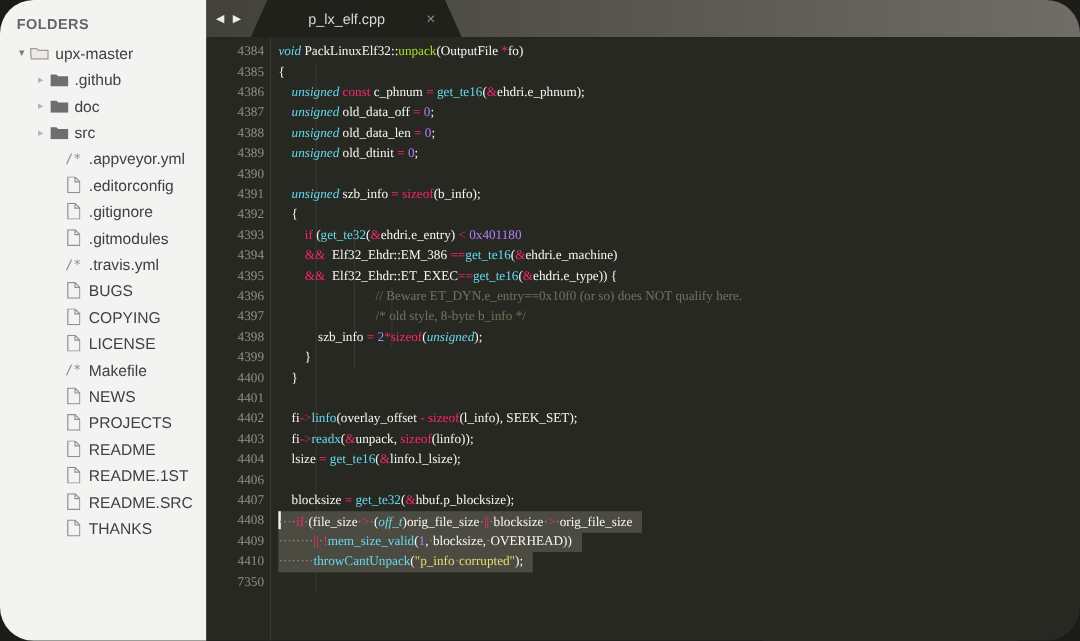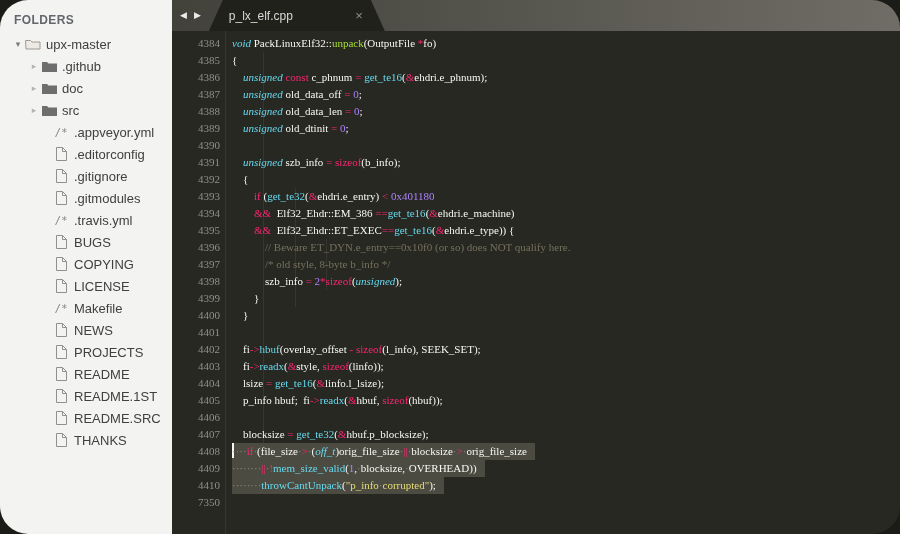--- a/index.html
+++ b/index.html
@@ -24,36 +24,36 @@
   .editorcol{flex:1 1 auto;display:flex;flex-direction:column;height:100%;min-width:0;}
 
   
   .tabbar{height:31px;flex:0 0 auto;background:linear-gradient(90deg,#42413a 0%,#55544d 45%,#6f6d66 100%);
           display:flex;align-items:stretch;position:relative;}
   .tabscroll{display:flex;align-items:center;gap:7px;padding:0 6px 0 8px;}
   .tabscroll .tsbtn{color:#ececec;font-size:9px;line-height:1;cursor:pointer;}
   .tab{position:relative;width:176px;margin-left:2px;background:var(--tabBg);
        clip-path:polygon(14px 0,calc(100% - 14px) 0,100% 100%,0 100%);
        display:flex;align-items:center;color:var(--tabText);font-size:12px;}
-  .tab .tablabel{margin-left:20px;}
+  .tab .tablabel{margin-left:48px;}
   .tab .tabclose{margin-left:auto;margin-right:22px;color:#8e8e8a;font-size:13px;
                  line-height:1;cursor:pointer;}
 
   
   .code-area{flex:1 1 auto;background:var(--bg);position:relative;overflow:hidden;
              font-family:Liberation Serif, serif;font-size:11px;}
   .code-lines{position:relative;padding-top:4px;}
   .cl{height:17px;line-height:17px;white-space:pre;display:flex;}
   .gut{width:48px;flex:0 0 auto;text-align:right;color:var(--gutter);
        padding-right:0;user-select:none;}
   .ct{margin-left:12px;flex:0 0 auto;}
   .tk.w{color:var(--fg);} .tk.k{color:var(--kw);}
   .tk.t{color:var(--type);font-style:italic;} .tk.f{color:var(--func);}
   .tk.g{color:var(--defn);} .tk.n{color:var(--num);}
-  .tk.c{color:var(--com);} .tk.s{color:var(--str);} .tk.d{color:var(--dot);}
+  .tk.c{color:var(--com);padding-left:48px;} .tk.s{color:var(--str);} .tk.d{color:var(--dot);}
   .selwrap{display:inline-block;background:var(--sel);padding-right:8px;position:relative;}
   .caret{display:inline-block;width:2px;height:15px;background:var(--caret);
          vertical-align:-3px;margin-right:-2px;}
   
   .guide{position:absolute;width:1px;background:rgba(248,248,242,0.07);}
   .gdiv{left:53px;top:0;bottom:0;}
   .g4{left:91px;top:21px;height:442px;}
   .g8{left:123px;top:157px;height:119px;}
   .g12{left:154px;top:208px;height:51px;}
 </style>
@@ -274,24 +274,23 @@
           <div class="cl"><span class="gut">4392</span><span class="ct"><span class="tk w">    {</span></span></div>
           <div class="cl"><span class="gut">4393</span><span class="ct"><span class="tk w">        </span><span class="tk k">if</span><span class="tk w"> (</span><span class="tk f">get_te32</span><span class="tk w">(</span><span class="tk k">&amp;</span><span class="tk w">ehdri.e_entry) </span><span class="tk k">&lt;</span><span class="tk w"> </span><span class="tk n">0x401180</span></span></div>
           <div class="cl"><span class="gut">4394</span><span class="ct"><span class="tk w">        </span><span class="tk k">&amp;&amp;</span><span class="tk w">  Elf32_Ehdr::EM_386 </span><span class="tk k">==</span><span class="tk f">get_te16</span><span class="tk w">(</span><span class="tk k">&amp;</span><span class="tk w">ehdri.e_machine)</span></span></div>
           <div class="cl"><span class="gut">4395</span><span class="ct"><span class="tk w">        </span><span class="tk k">&amp;&amp;</span><span class="tk w">  Elf32_Ehdr::ET_EXEC</span><span class="tk k">==</span><span class="tk f">get_te16</span><span class="tk w">(</span><span class="tk k">&amp;</span><span class="tk w">ehdri.e_type)) {</span></span></div>
           <div class="cl"><span class="gut">4396</span><span class="ct"><span class="tk w">            </span><span class="tk c">// Beware ET_DYN.e_entry==0x10f0 (or so) does NOT qualify here.</span></span></div>
           <div class="cl"><span class="gut">4397</span><span class="ct"><span class="tk w">            </span><span class="tk c">/* old style, 8-byte b_info */</span></span></div>
           <div class="cl"><span class="gut">4398</span><span class="ct"><span class="tk w">            szb_info </span><span class="tk k">=</span><span class="tk w"> </span><span class="tk n">2</span><span class="tk k">*</span><span class="tk k">sizeof</span><span class="tk w">(</span><span class="tk t">unsigned</span><span class="tk w">);</span></span></div>
           <div class="cl"><span class="gut">4399</span><span class="ct"><span class="tk w">        }</span></span></div>
           <div class="cl"><span class="gut">4400</span><span class="ct"><span class="tk w">    }</span></span></div>
           <div class="cl"><span class="gut">4401</span><span class="ct"></span></div>
-          <div class="cl"><span class="gut">4402</span><span class="ct"><span class="tk w">    fi</span><span class="tk k">-&gt;</span><span class="tk f">hbuf</span><span class="tk w">(overlay_offset </span><span class="tk k">-</span><span class="tk w"> </span><span class="tk k">sizeof</span><span class="tk w">(l_info), SEEK_SET);</span></span></div>
-          <div class="cl"><span class="gut">4403</span><span class="ct"><span class="tk w">    fi</span><span class="tk k">-&gt;</span><span class="tk f">readx</span><span class="tk w">(</span><span class="tk k">&amp;</span><span class="tk w">style, </span><span class="tk k">sizeof</span><span class="tk w">(linfo));</span></span></div>
+          <div class="cl"><span class="gut">4402</span><span class="ct"><span class="tk w">    fi</span><span class="tk k">-&gt;</span><span class="tk f">linfo</span><span class="tk w">(overlay_offset </span><span class="tk k">-</span><span class="tk w"> </span><span class="tk k">sizeof</span><span class="tk w">(l_info), SEEK_SET);</span></span></div>
+          <div class="cl"><span class="gut">4403</span><span class="ct"><span class="tk w">    fi</span><span class="tk k">-&gt;</span><span class="tk f">readx</span><span class="tk w">(</span><span class="tk k">&amp;</span><span class="tk w">unpack, </span><span class="tk k">sizeof</span><span class="tk w">(linfo));</span></span></div>
           <div class="cl"><span class="gut">4404</span><span class="ct"><span class="tk w">    lsize </span><span class="tk k">=</span><span class="tk w"> </span><span class="tk f">get_te16</span><span class="tk w">(</span><span class="tk k">&amp;</span><span class="tk w">linfo.l_lsize);</span></span></div>
-          <div class="cl"><span class="gut">4405</span><span class="ct"><span class="tk w">    p_info hbuf;  fi</span><span class="tk k">-&gt;</span><span class="tk f">readx</span><span class="tk w">(</span><span class="tk k">&amp;</span><span class="tk w">hbuf, </span><span class="tk k">sizeof</span><span class="tk w">(hbuf));</span></span></div>
           <div class="cl"><span class="gut">4406</span></div>
           <div class="cl"><span class="gut">4407</span><span class="ct"><span class="tk w">    blocksize </span><span class="tk k">=</span><span class="tk w"> </span><span class="tk f">get_te32</span><span class="tk w">(</span><span class="tk k">&amp;</span><span class="tk w">hbuf.p_blocksize);</span></span></div>
           <div class="cl"><span class="gut">4408</span><span class="ct"><span class="selwrap"><span class="caret"></span><span class="tk d">····</span><span class="tk k">if</span><span class="tk d">·</span><span class="tk w">(file_size</span><span class="tk d">·</span><span class="tk k">&gt;</span><span class="tk d">·</span><span class="tk w">(</span><span class="tk t">off_t</span><span class="tk w">)orig_file_size</span><span class="tk d">·</span><span class="tk k">||</span><span class="tk d">·</span><span class="tk w">blocksize</span><span class="tk d">·</span><span class="tk k">&gt;</span><span class="tk d">·</span><span class="tk w">orig_file_size</span></span></span></div>
           <div class="cl"><span class="gut">4409</span><span class="ct"><span class="selwrap"><span class="tk d">········</span><span class="tk k">||</span><span class="tk d">·</span><span class="tk k">!</span><span class="tk f">mem_size_valid</span><span class="tk w">(</span><span class="tk n">1</span><span class="tk w">,</span><span class="tk d">·</span><span class="tk w">blocksize,</span><span class="tk d">·</span><span class="tk w">OVERHEAD))</span></span></span></div>
           <div class="cl"><span class="gut">4410</span><span class="ct"><span class="selwrap"><span class="tk d">········</span><span class="tk f">throwCantUnpack</span><span class="tk w">(</span><span class="tk s">"p_info</span><span class="tk d">·</span><span class="tk s">corrupted"</span><span class="tk w">);</span></span></span></div>
           <div class="cl"><span class="gut">7350</span><span class="ct"></span></div>
         </div>
     </div>
   </div>
 

